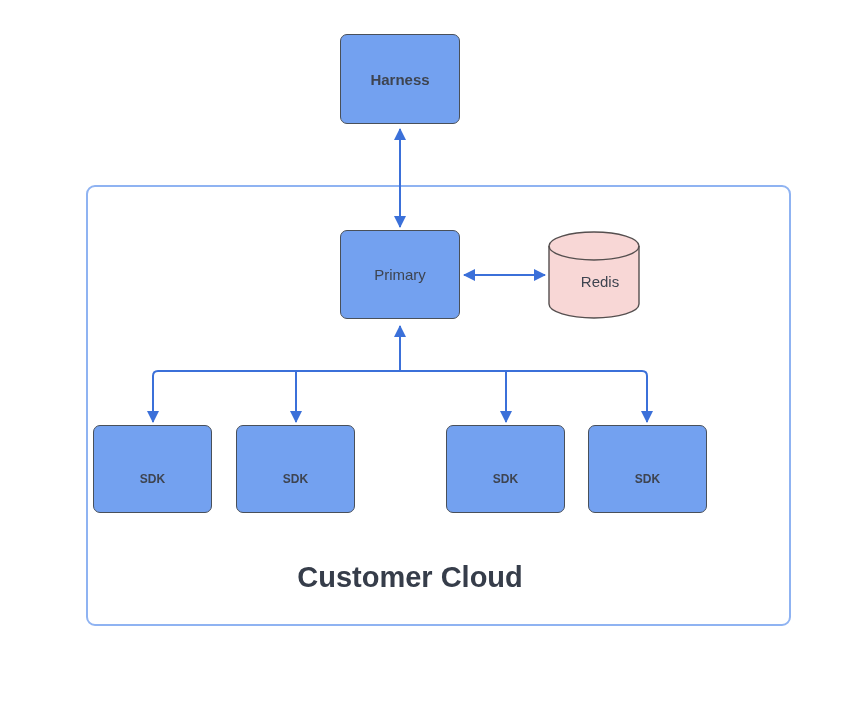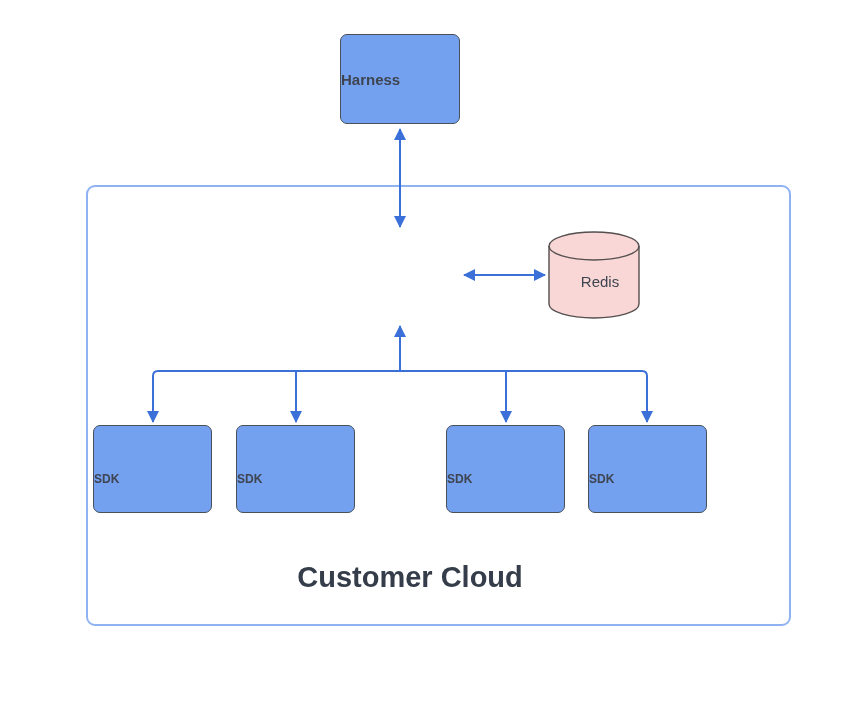--- a/index.html
+++ b/index.html
@@ -54,20 +54,21 @@
     stroke: none;
   }
   .node {
     position: absolute;
     background: var(--node-fill, #73a1f0);
     border: 1.5px solid var(--node-border, #49505a);
     border-radius: 7px;
     box-sizing: border-box;
     display: flex;
     align-items: center;
+    justify-content: center;
     z-index: 1;
   }
   .node-label {
     color: var(--text, #3e4450);
     font-size: 15px;
   }
   .bold { font-weight: bold; }
   .sdk .node-label { font-size: 12px; font-weight: bold; margin-top: 19px; }
   .cylinder {
     position: absolute;
@@ -127,20 +128,23 @@
 
     <path class="arrow-line" d="M506,371 L506,422" marker-end="url(#ah)"></path>
 
     <path class="arrow-line" d="M400,371 L642,371 Q647,371 647,376 L647,422" marker-end="url(#ah)"></path>
   </svg>
 
   <div class="node" style="left:340px; top:34px; width:120px; height:90px;">
     <span class="node-label bold">Harness</span>
   </div>
 
+  <div class="node" style="left:340px; top:230px; width:120px; height:89px;">
+    <span class="node-label">Primary</span>
+  </div>
 
   <div class="cylinder">
     <svg width="92" height="88" viewBox="0 0 92 88">
       <path class="cyl-body" d="M1,15 A45,14 0 0 1 91,15 L91,73 A45,14 0 0 1 1,73 Z"></path>
       <path class="cyl-rim" d="M1,15 A45,14 0 0 0 91,15"></path>
     </svg>
     <span class="cyl-label">Redis</span>
   </div>
 
   <div class="node sdk" style="left:93px; top:425px; width:119px; height:88px;">

